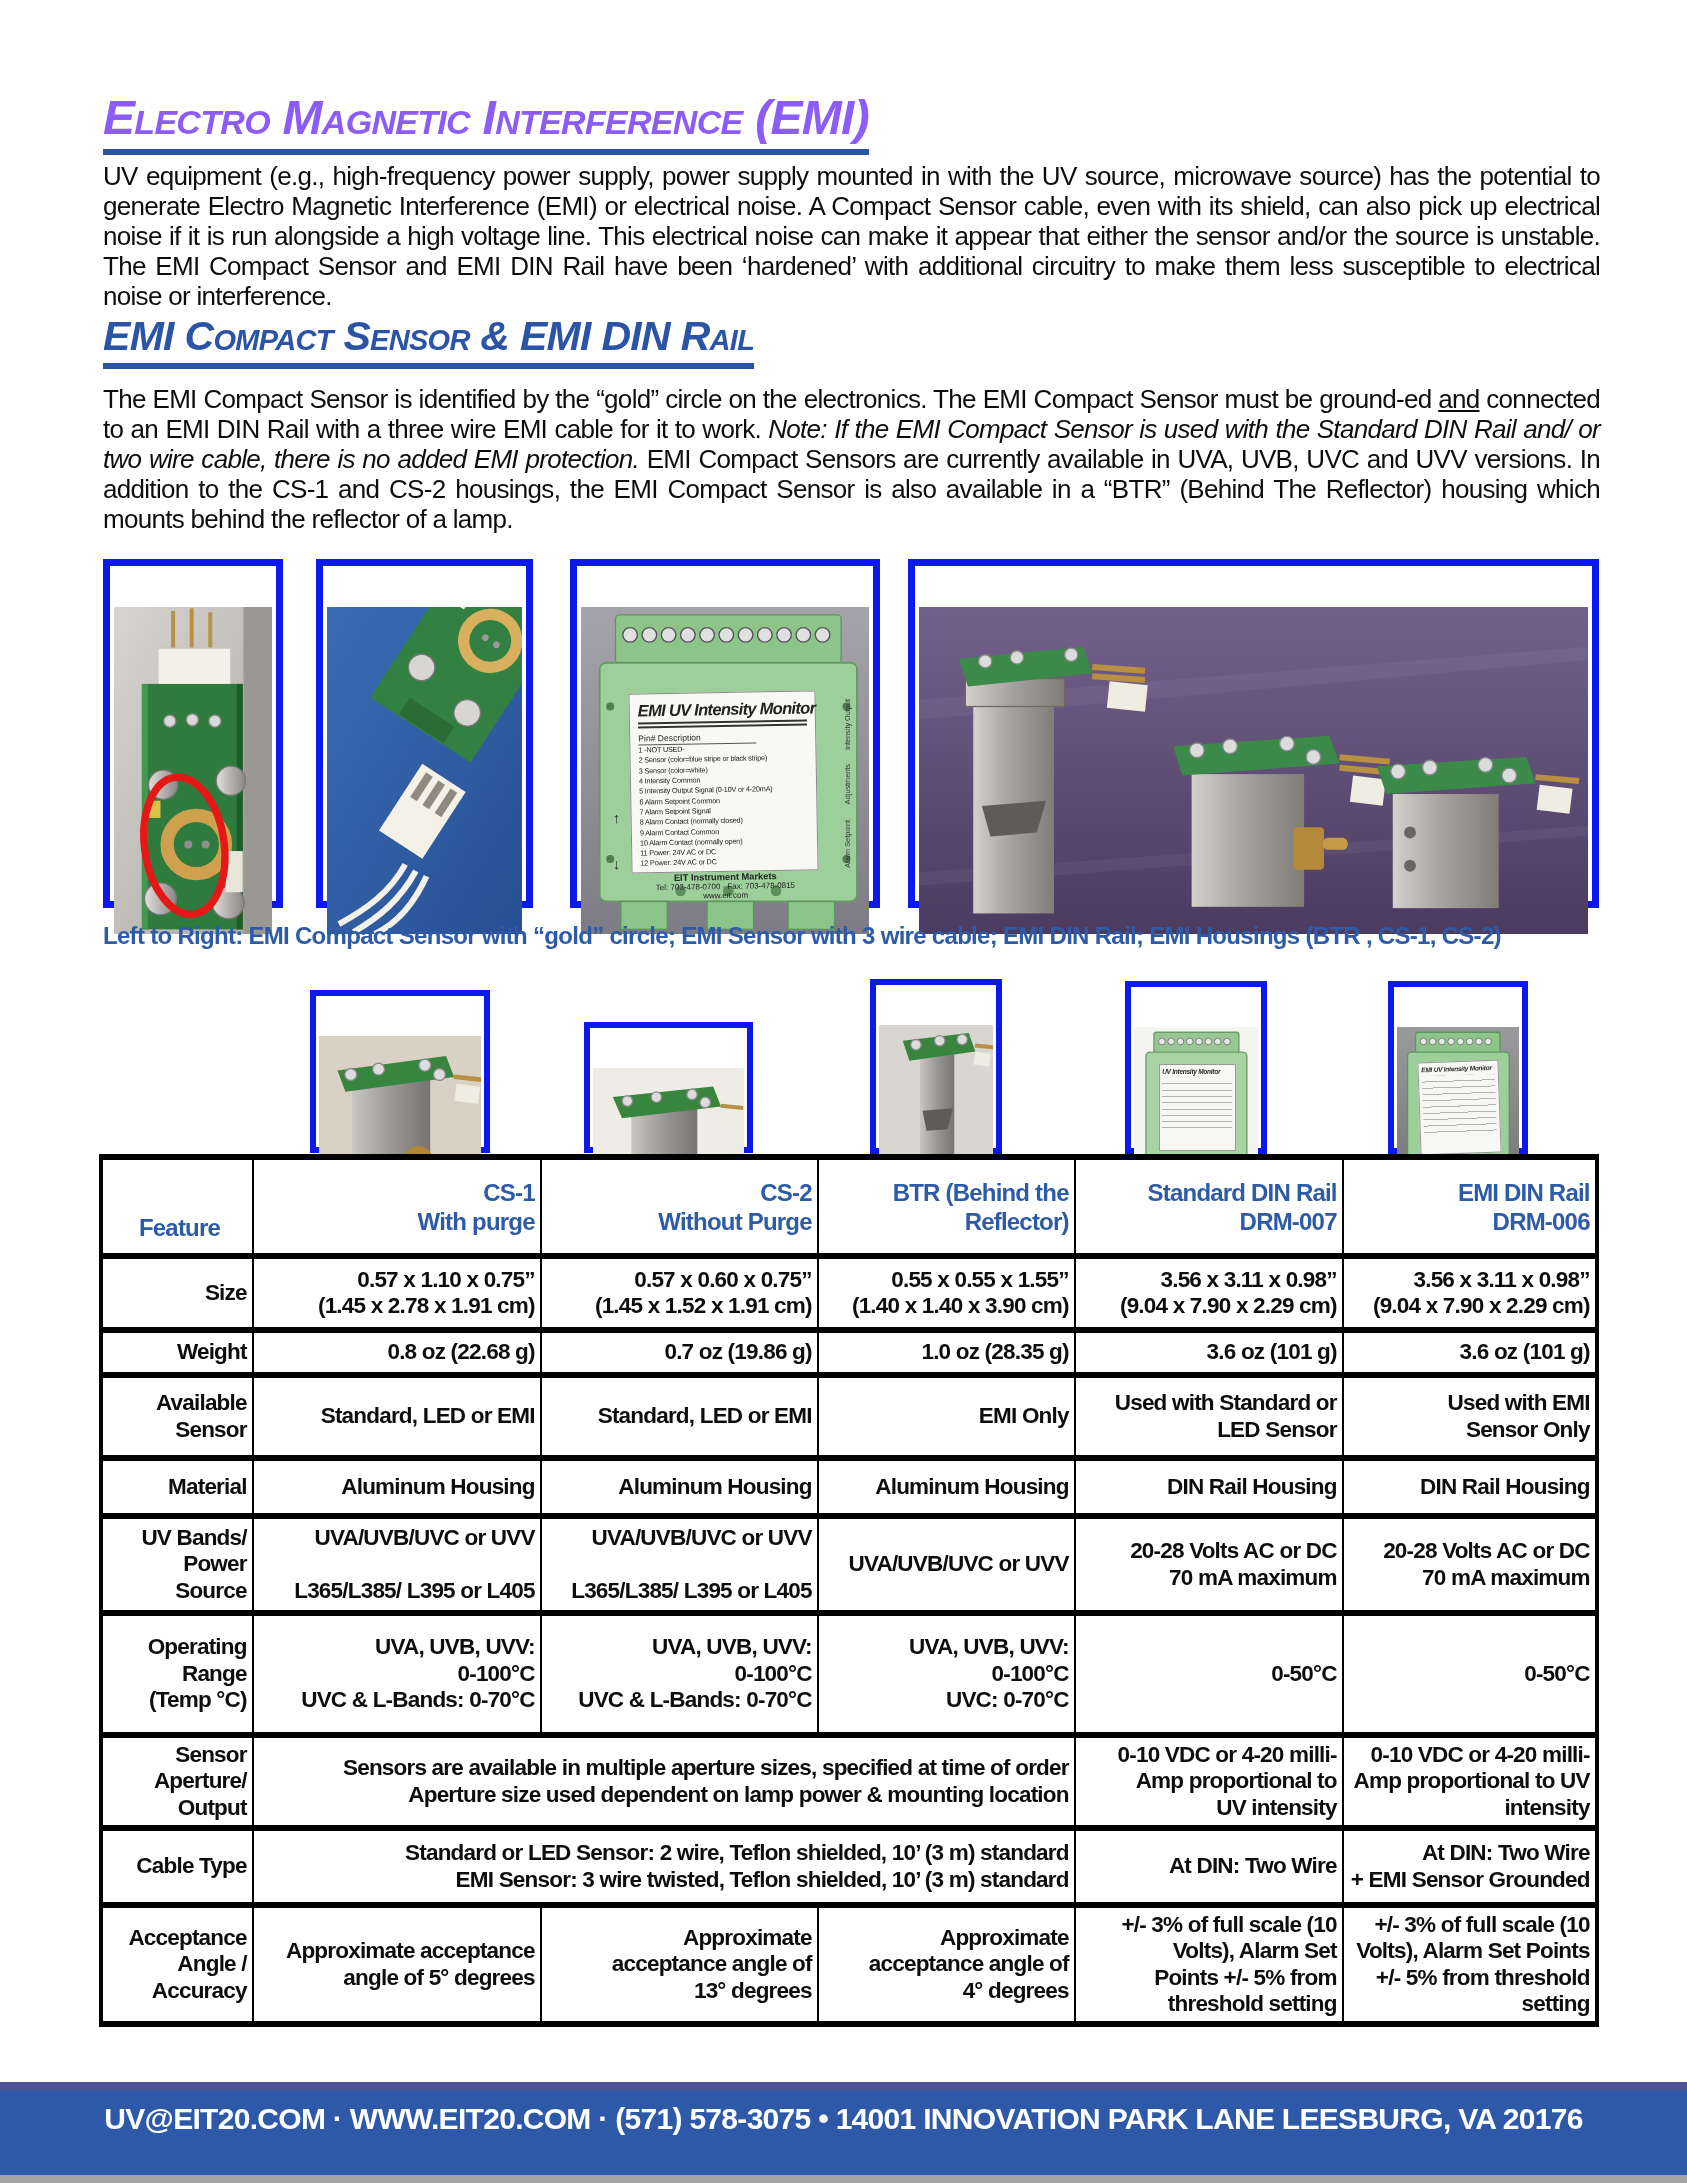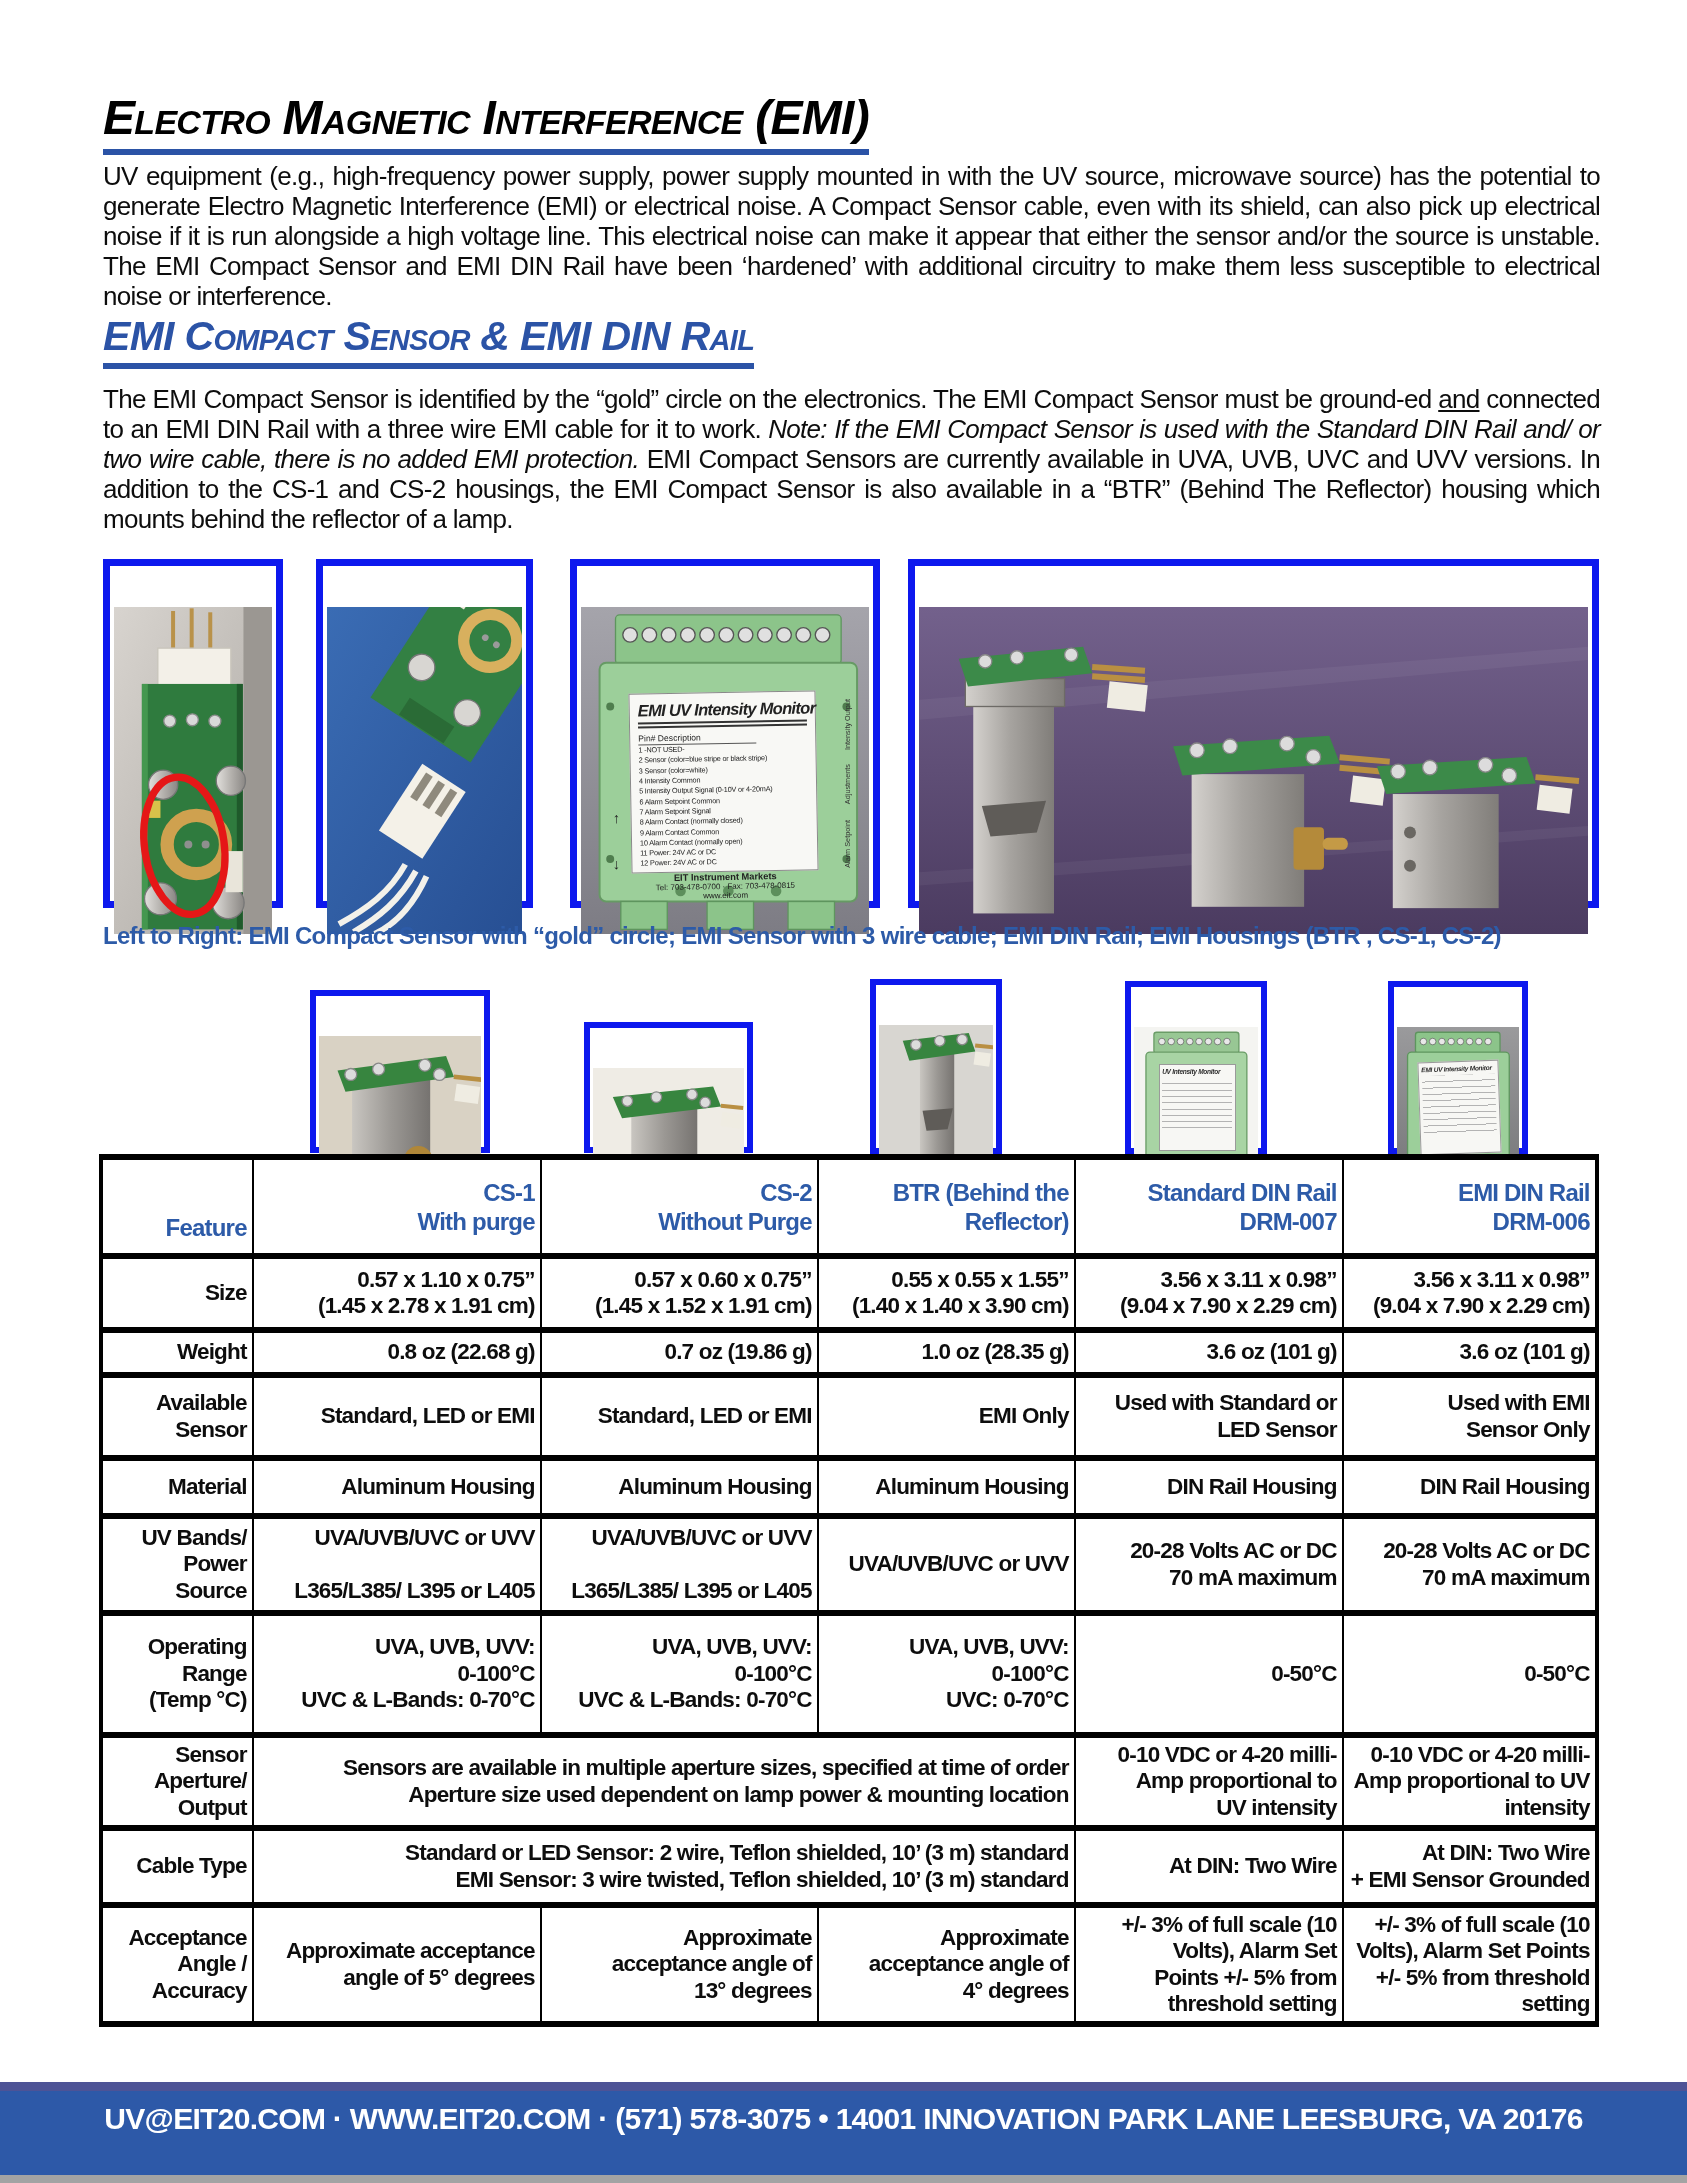--- a/index.html
+++ b/index.html
@@ -1,20 +1,20 @@
 <!DOCTYPE html>
 <html style="font-size:10.6px"><head>
 <meta charset="utf-8">
 <style>
   html,body{margin:0;padding:0;background:#e8e8e8;}
   .page{position:relative;width:1687px;height:2183px;background:#ffffff;overflow:hidden;
         font-family:"Liberation Sans", sans-serif;color:#111;}
   
   .h1{position:absolute;left:103px;top:91px;font-size:48px;line-height:53px;font-weight:bold;
-      font-style:italic;font-variant:small-caps;color:#000000;border-bottom:6px solid #2b53a6;
+      font-style:italic;font-variant:small-caps;color:#8b5cf6;border-bottom:6px solid #2b53a6;
       padding-bottom:5.3px;letter-spacing:-0.7px;}
   .h2{position:absolute;left:103px;top:313px;font-size:41px;line-height:46px;font-weight:bold;
       font-style:italic;font-variant:small-caps;color:#2b53a6;border-bottom:6px solid #2b53a6;
       padding-bottom:4px;letter-spacing:-0.7px;}
   .para{position:absolute;left:103px;width:1497px;font-size:26px;line-height:30px;
         text-align:justify;letter-spacing:-0.7px;color:#0d0d0d;}
   .p1{top:161px;}
   .p2{top:384px;}
   .seg-und-ital{text-decoration:underline;}
   .seg-ital{font-style:italic;}
@@ -44,21 +44,21 @@
   .slabel .t{font-size:6.6px;font-weight:bold;font-style:italic;color:#2d2d2d;white-space:nowrap;letter-spacing:-0.3px;}
   .hairlines{margin-top:2.6px;height:70%;background:repeating-linear-gradient(to bottom,transparent 0 5.3px,#b3b3b3 5.3px 6.3px);}
   
   .spec{position:absolute;left:99px;top:1154px;border-collapse:collapse;table-layout:fixed;
         border:4px solid #000;background:#fff;}
   .spec td,.spec th{border-left:2.6px solid #000;border-right:2.6px solid #000;border-top:6px solid #000;
         border-bottom:6px solid #000;vertical-align:middle;text-align:right;font-weight:bold;
         font-size:22.5px;line-height:26.5px;white-space:pre-line;letter-spacing:-0.8px;padding:2.6px 5.3px;
         box-sizing:border-box;color:#0d0d0d;}
   .spec th{color:#2d5ba8;font-size:24px;line-height:29px;}
-  .spec th.feature{vertical-align:bottom;text-align:right;padding-left:9.3px;padding-bottom:10.6px;}
+  .spec th.feature{vertical-align:bottom;text-align:center;padding-left:9.3px;padding-bottom:10.6px;}
   .footer{position:absolute;left:0;top:2082px;width:1687px;height:101px;background:#2d59a8;
           border-top:9.3px solid #4d5396;border-bottom:8px solid #a3a3a3;box-sizing:border-box;}
   .footer .ft{margin-top:10.6px;text-align:center;color:#ffffff;font-weight:bold;font-size:30px;
           letter-spacing:-0.7px;}
 </style>
 </head>
 <body>
 
 <div class="page">
 

